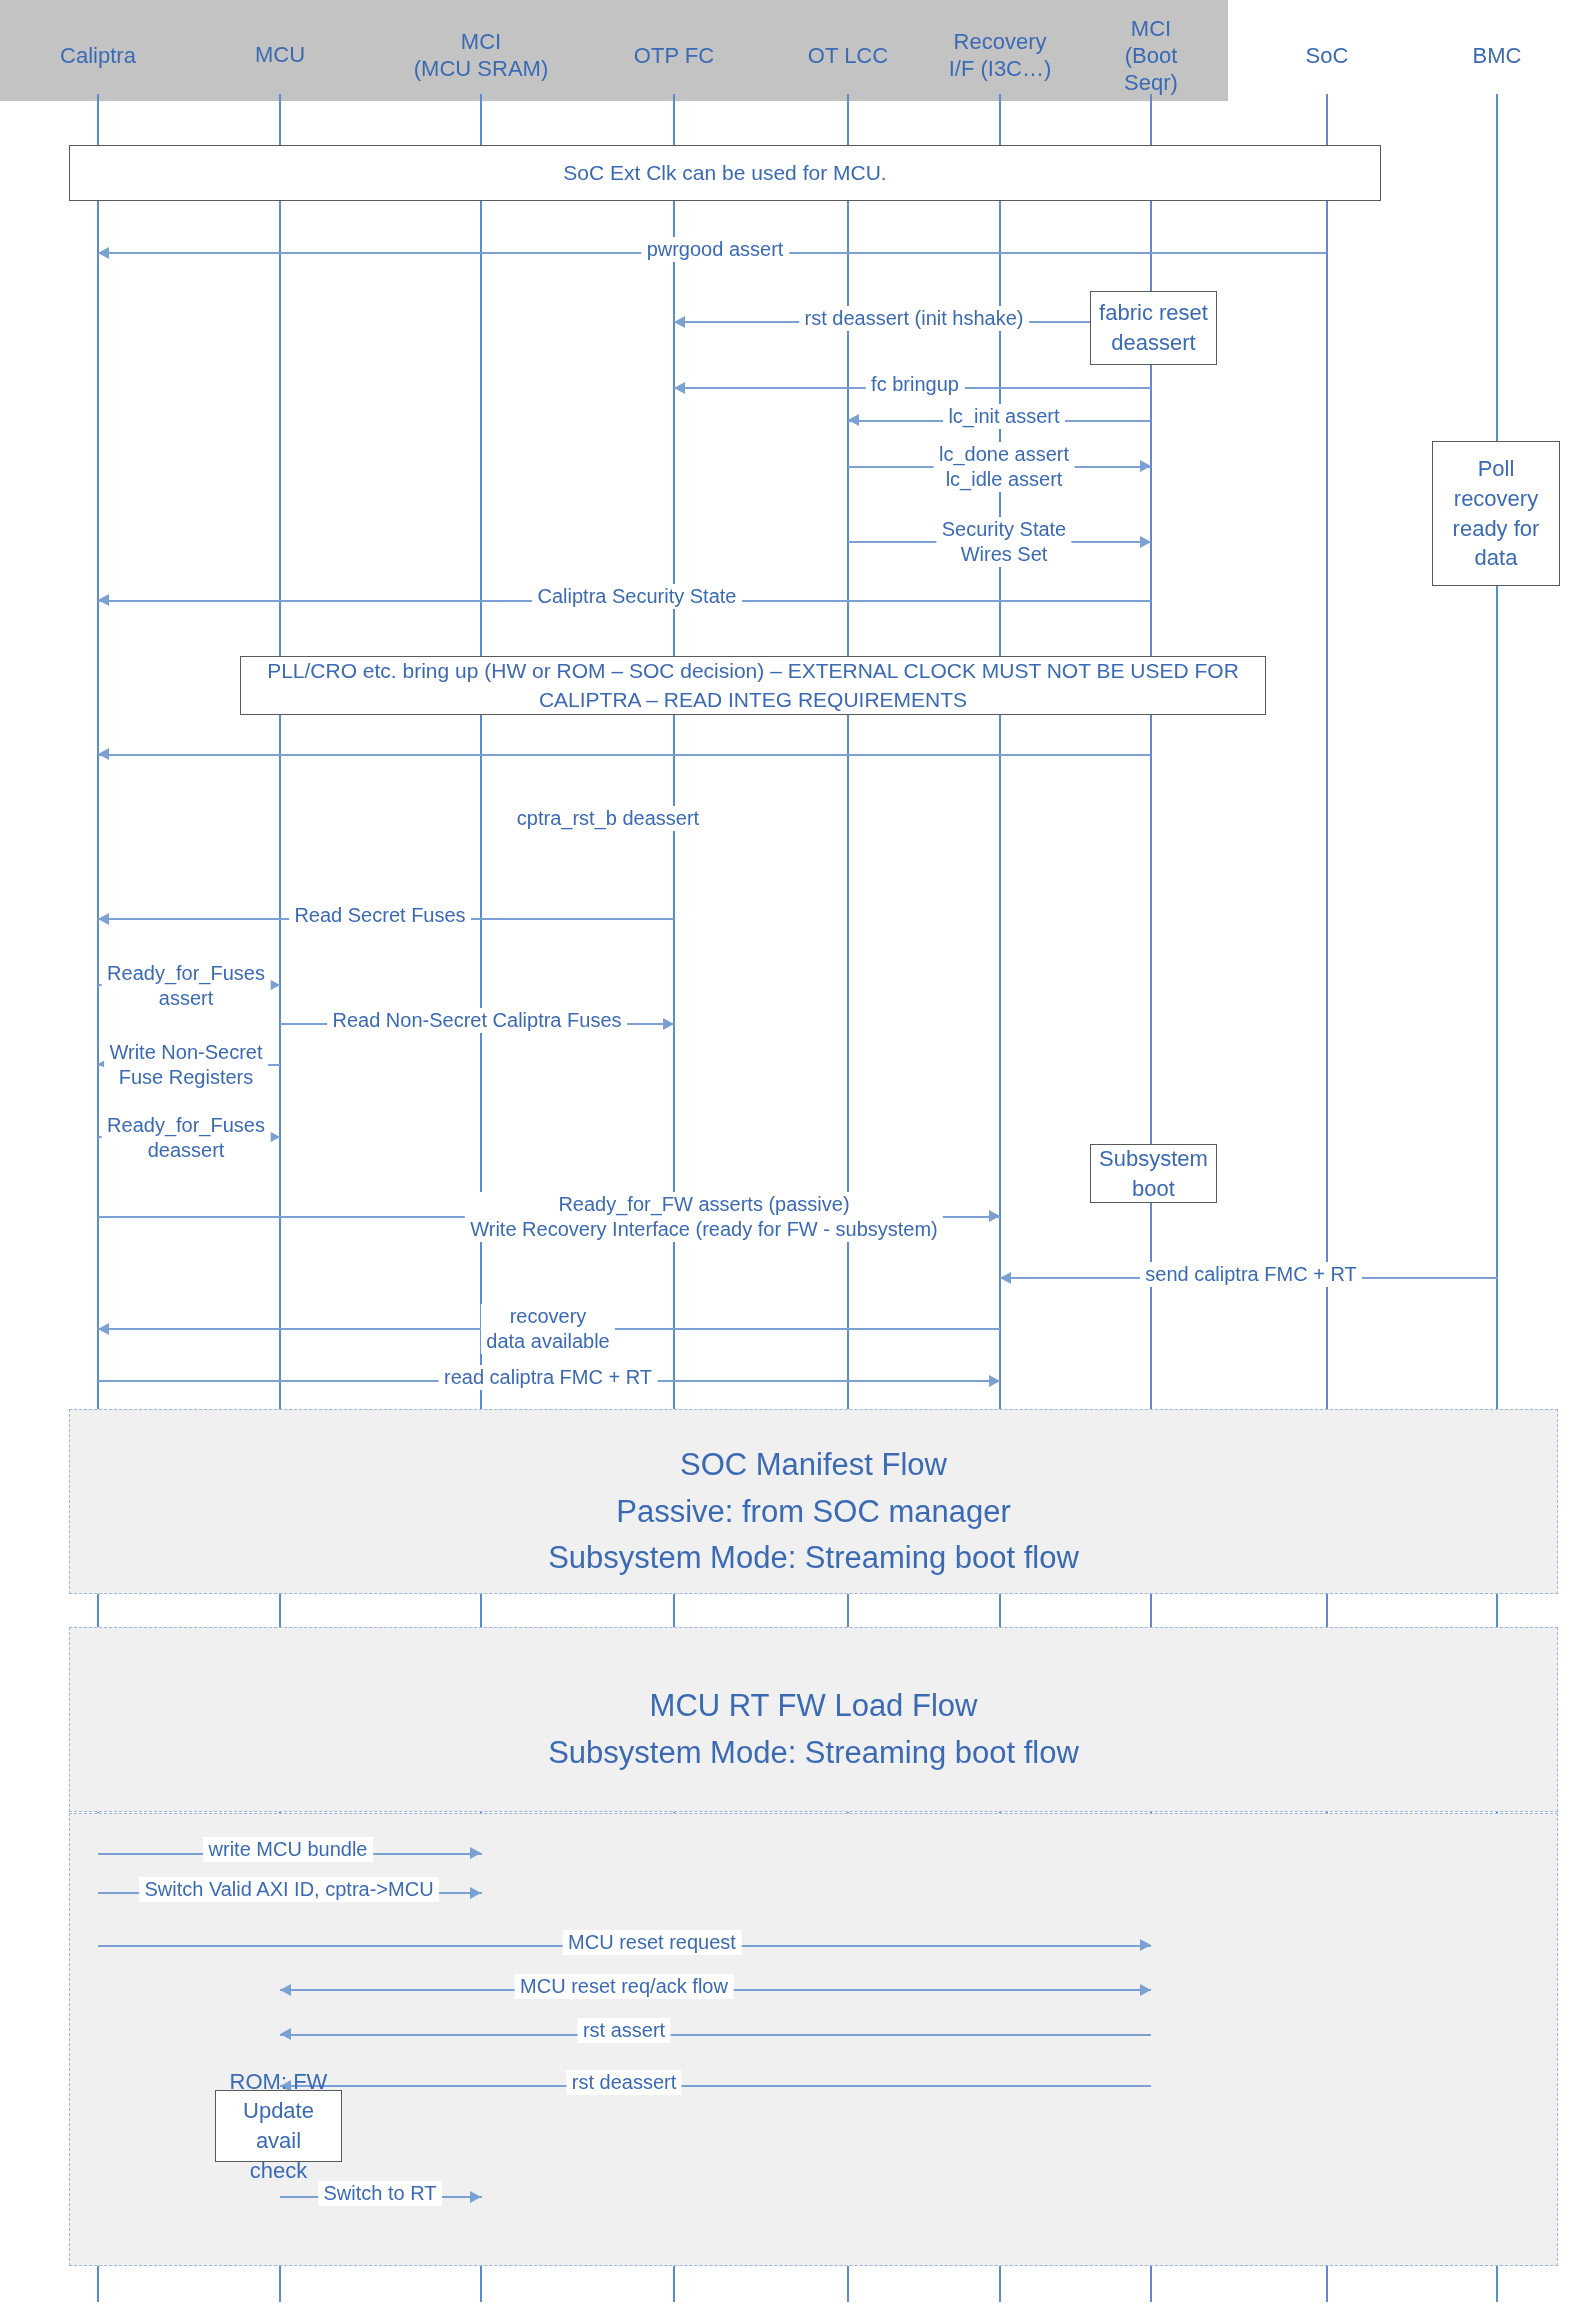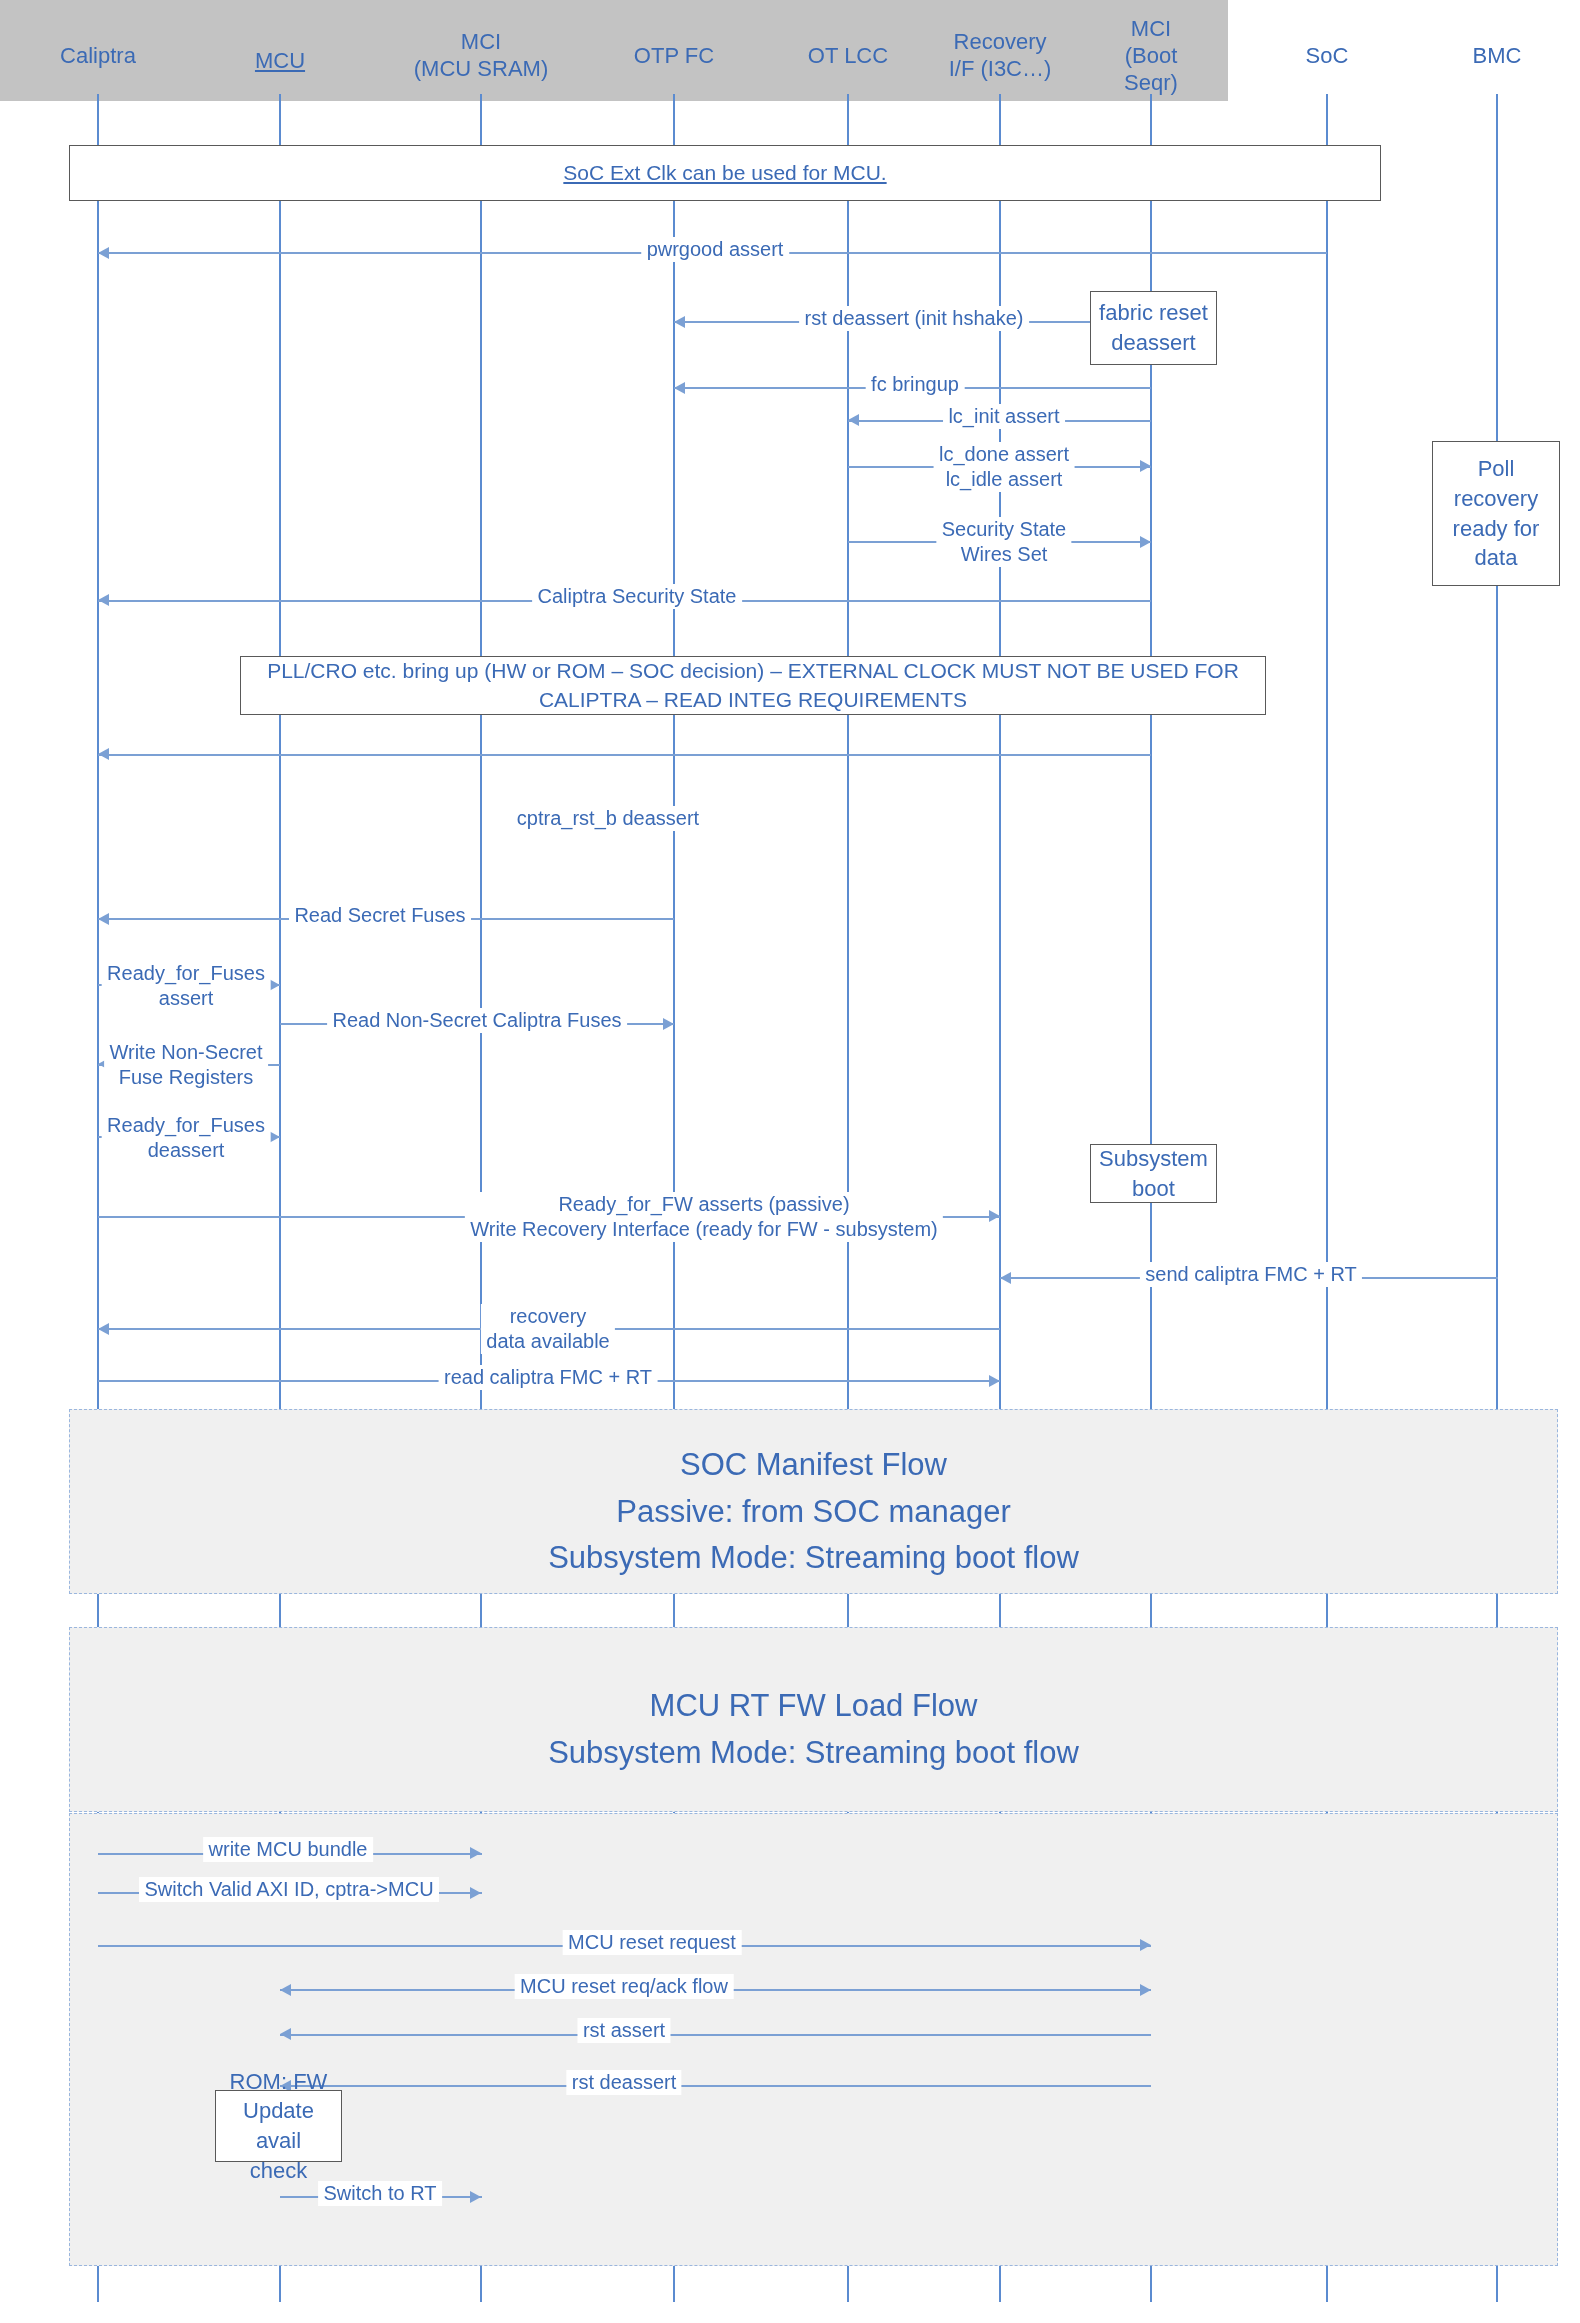--- a/index.html
+++ b/index.html
@@ -111,21 +111,21 @@
 <div class="frag" style="left: 69px; top: 1409px; width: 1489px; height: 185px;"></div>
     <div class="frag-title" style="left: 69px; top: 1442px; width: 1489px;">SOC Manifest Flow
 Passive: from SOC manager
 Subsystem Mode: Streaming boot flow</div>
     <div class="frag" style="left: 69px; top: 1627px; width: 1489px; height: 185px;"></div>
     <div class="frag-title" style="left: 69px; top: 1683px; width: 1489px;">MCU RT FW Load Flow
 Subsystem Mode: Streaming boot flow</div>
     <div class="frag" style="left: 69px; top: 1813px; width: 1489px; height: 453px;"></div>
     <div class="lifeline-head" style="left: 98px; top: 43px;">Caliptra</div>
     <div class="lifeline" style="left: 97px; height: 2208px;"></div>
-    <div class="lifeline-head" style="left: 280px; top: 48px; text-decoration: underline;">MCU</div>
+    <div class="lifeline-head" style="left: 280px; top: 42px;">MCU</div>
     <div class="lifeline" style="left: 279px; height: 2208px;"></div>
     <div class="lifeline-head" style="left: 481px; top: 29px;">MCI
 (MCU SRAM)</div>
     <div class="lifeline" style="left: 480px; height: 2208px;"></div>
     <div class="lifeline-head" style="left: 674px; top: 43px;">OTP FC</div>
     <div class="lifeline" style="left: 673px; height: 2208px;"></div>
     <div class="lifeline-head" style="left: 848px; top: 43px;">OT LCC</div>
     <div class="lifeline" style="left: 847px; height: 2208px;"></div>
     <div class="lifeline-head" style="left: 1000px; top: 29px;">Recovery
 I/F (I3C…)</div>
@@ -211,21 +211,21 @@
     <div class="msg-label" style="left: 624px; top: 1974px;">MCU reset req/ack flow</div>
     <div class="msg-line" style="left: 280px; width: 871px; top: 2034px;"></div>
     <div class="arrow-head left" style="top: 2028px; left: 280px;"></div>
     <div class="msg-label" style="left: 624px; top: 2018px;">rst assert</div>
     <div class="msg-line" style="left: 280px; width: 871px; top: 2085px;"></div>
     <div class="arrow-head left" style="top: 2080px; left: 280px;"></div>
     <div class="msg-label" style="left: 624px; top: 2070px;">rst deassert</div>
     <div class="msg-line" style="left: 280px; width: 202px; top: 2196px;"></div>
     <div class="arrow-head right" style="top: 2191px; left: 470px;"></div>
     <div class="msg-label" style="left: 380px; top: 2181px;">Switch to RT</div>
-    <div class="note-box wide" style="left: 69px; top: 145px; width: 1312px; height: 56px; text-decoration: underline;">SoC Ext Clk can be used for MCU.</div>
+    <div class="note-box wide" style="left: 69px; top: 145px; width: 1312px; height: 56px;">SoC Ext Clk can be used for MCU.</div>
     <div class="note-box" style="left: 1090px; top: 291px; width: 127px; height: 74px;">fabric reset
 deassert</div>
     <div class="note-box wide" style="left: 240px; top: 656px; width: 1026px; height: 59px;">PLL/CRO etc. bring up (HW or ROM – SOC decision) – EXTERNAL CLOCK MUST NOT BE USED FOR CALIPTRA – READ INTEG REQUIREMENTS</div>
     <div class="note-box" style="left: 1432px; top: 441px; width: 128px; height: 145px;">Poll recovery
 ready for
 data</div>
     <div class="note-box" style="left: 1090px; top: 1144px; width: 127px; height: 59px;">Subsystem
 boot</div>
     <div class="note-box" style="left: 215px; top: 2090px; width: 127px; height: 72px;">ROM: FW
 Update avail

